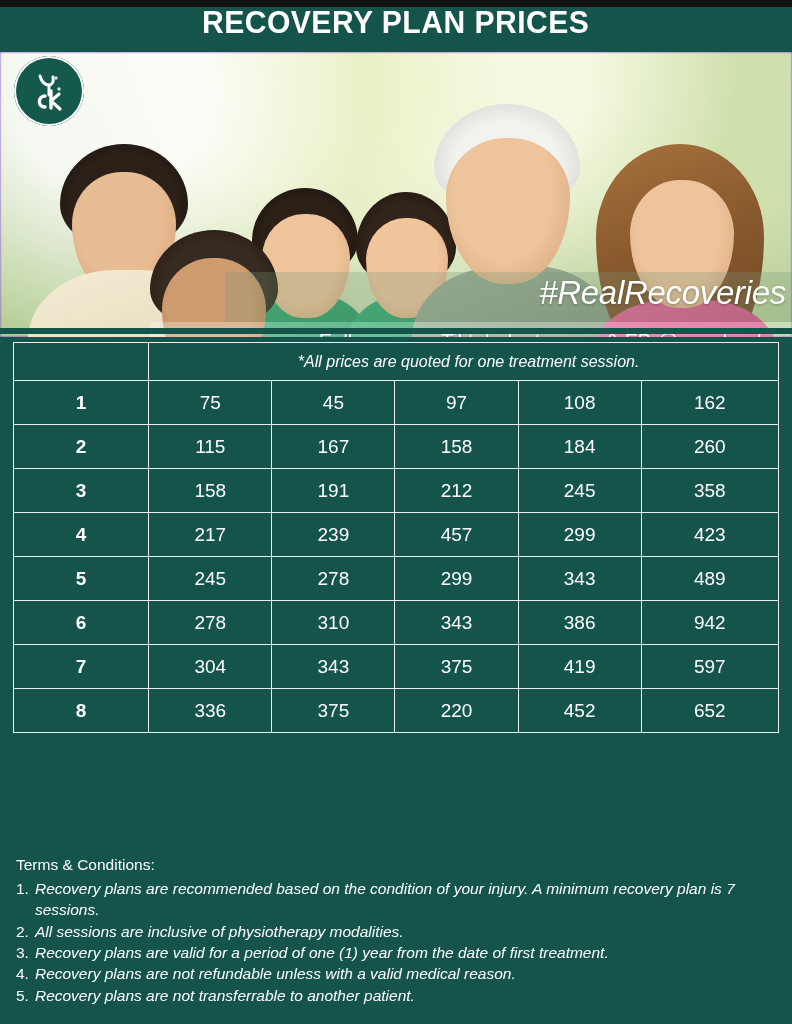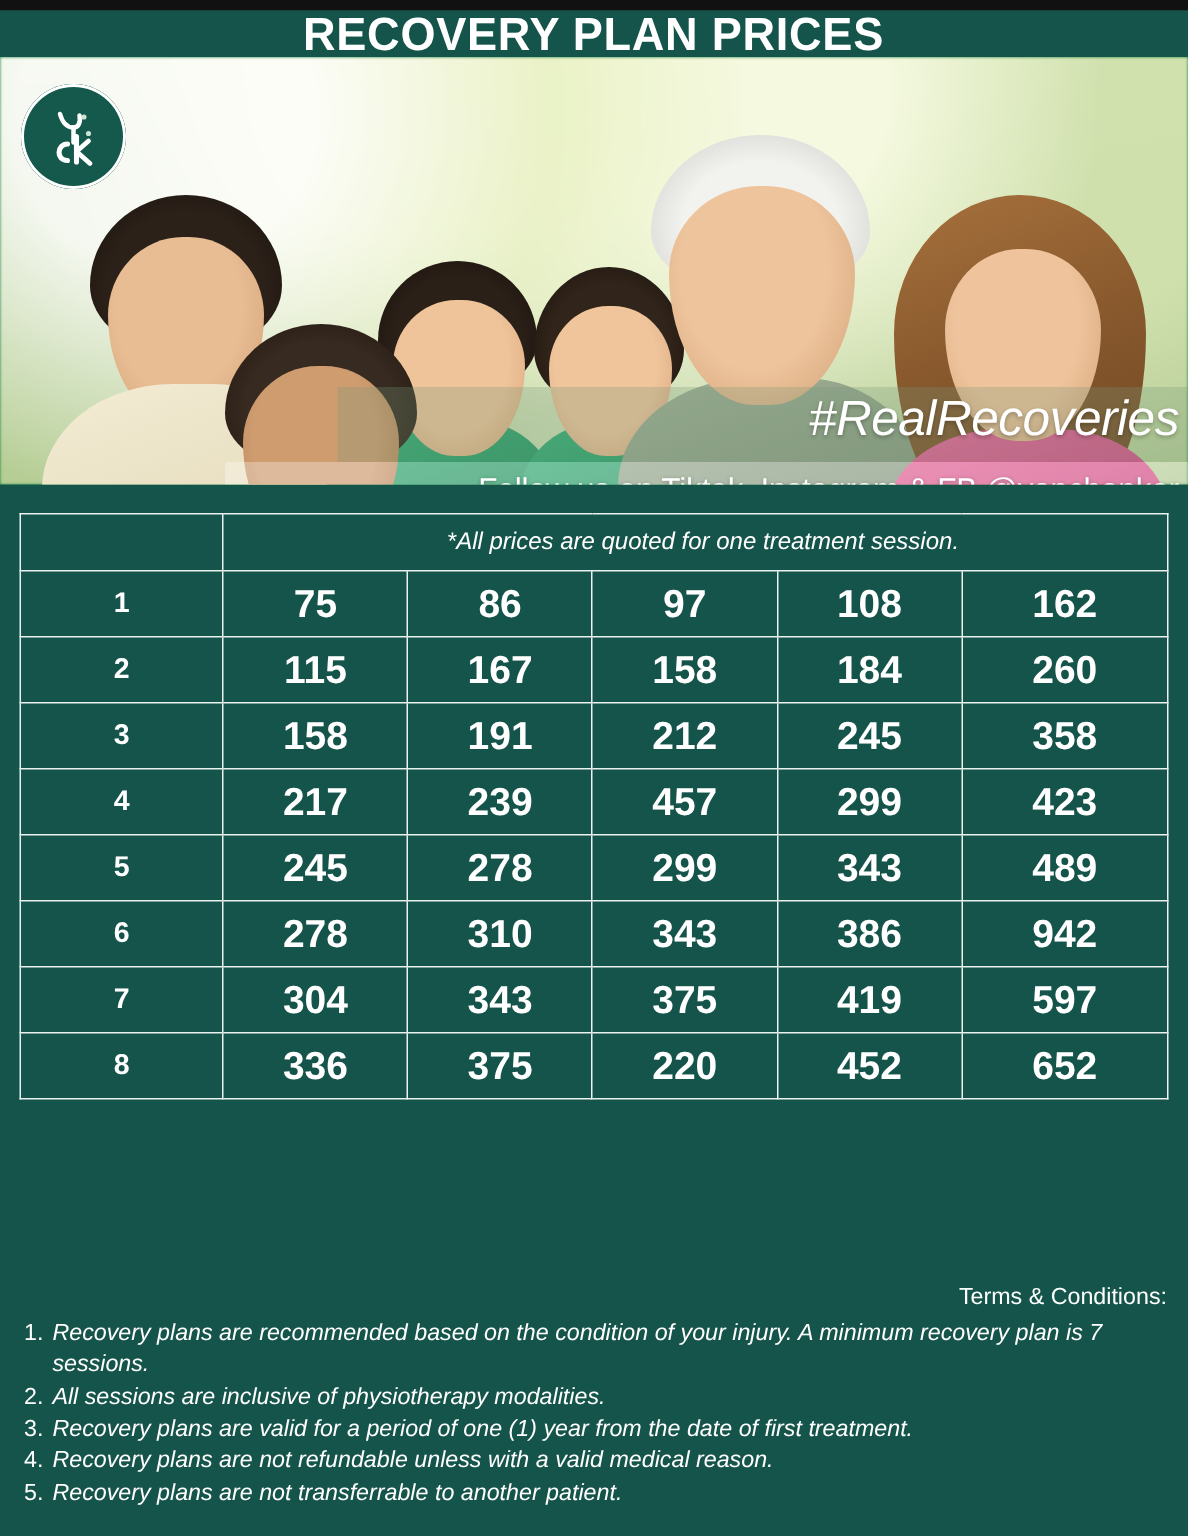--- a/index.html
+++ b/index.html
@@ -43,24 +43,24 @@
     font-size: 31px;
     font-weight: bold;
     letter-spacing: 0.5px;
     line-height: 1;
     transform: scaleX(0.97);
   }
 
   
   .hero {
     position: absolute;
-    left: 0; top: 38px;
+    left: 0; top: 52px;
     width: 792px; height: 285px;
     overflow: hidden;
-    background: #15803d;
+    background: #6d28d9;
   }
   
   .hero-bg {
     position: absolute; inset: 0;
     background:
       radial-gradient(circle at 14% 14%, rgba(255,255,255,.85) 0 14%, rgba(255,255,255,0) 36%),
       radial-gradient(circle at 34% 10%, rgba(233,241,196,.95) 0 16%, rgba(233,241,196,0) 40%),
       radial-gradient(circle at 62% 8%, rgba(246,250,226,.95) 0 18%, rgba(246,250,226,0) 44%),
       radial-gradient(circle at 88% 16%, rgba(214,229,178,.85) 0 18%, rgba(214,229,178,0) 46%),
       radial-gradient(circle at 5% 62%, rgba(171,198,136,.75) 0 16%, rgba(171,198,136,0) 44%),
@@ -229,37 +229,36 @@
     line-height: 1.14;
     padding: 10px 4px;
     height: 104px;
   }
   td.rowhead {
     font-size: 19px;
     font-weight: bold;
     height: 44px;
   }
   td.val {
-    font-size: 26px;
-    font-weight: 700;
+    font-size: 19px;
+    font-weight: 400;
     height: 44px;
   }
 
   
   .terms {
     position: absolute;
     left: 16px; top: 855px;
     width: 762px;
     color: #ffffff;
   }
   .terms-title {
     font-size: 15.5px;
     line-height: 1.35;
     margin-bottom: 2px;
-    text-align: right;
   }
   .terms-list { list-style: none; }
   .terms-list li {
     font-size: 15.5px;
     line-height: 1.38;
     display: flex;
     gap: 6px;
     align-items: flex-start;
   }
   .terms-list .num { flex: 0 0 auto; }
@@ -339,21 +338,21 @@
           <col class="c-daily">
       </colgroup>
       <tbody id="table-body">
           <tr>
             <td class="note-blank"></td>
             <td class="note-cell" colspan="5">*All prices are quoted for one treatment session.</td>
           </tr>
           <tr>
             <td class="rowhead">1</td>
             <td class="val">75</td>
-            <td class="val">86</td>
+            <td class="val">45</td>
             <td class="val">97</td>
             <td class="val">108</td>
             <td class="val">162</td>
           </tr>
           <tr>
             <td class="rowhead">2</td>
             <td class="val">115</td>
             <td class="val">167</td>
             <td class="val">158</td>
             <td class="val">184</td>

